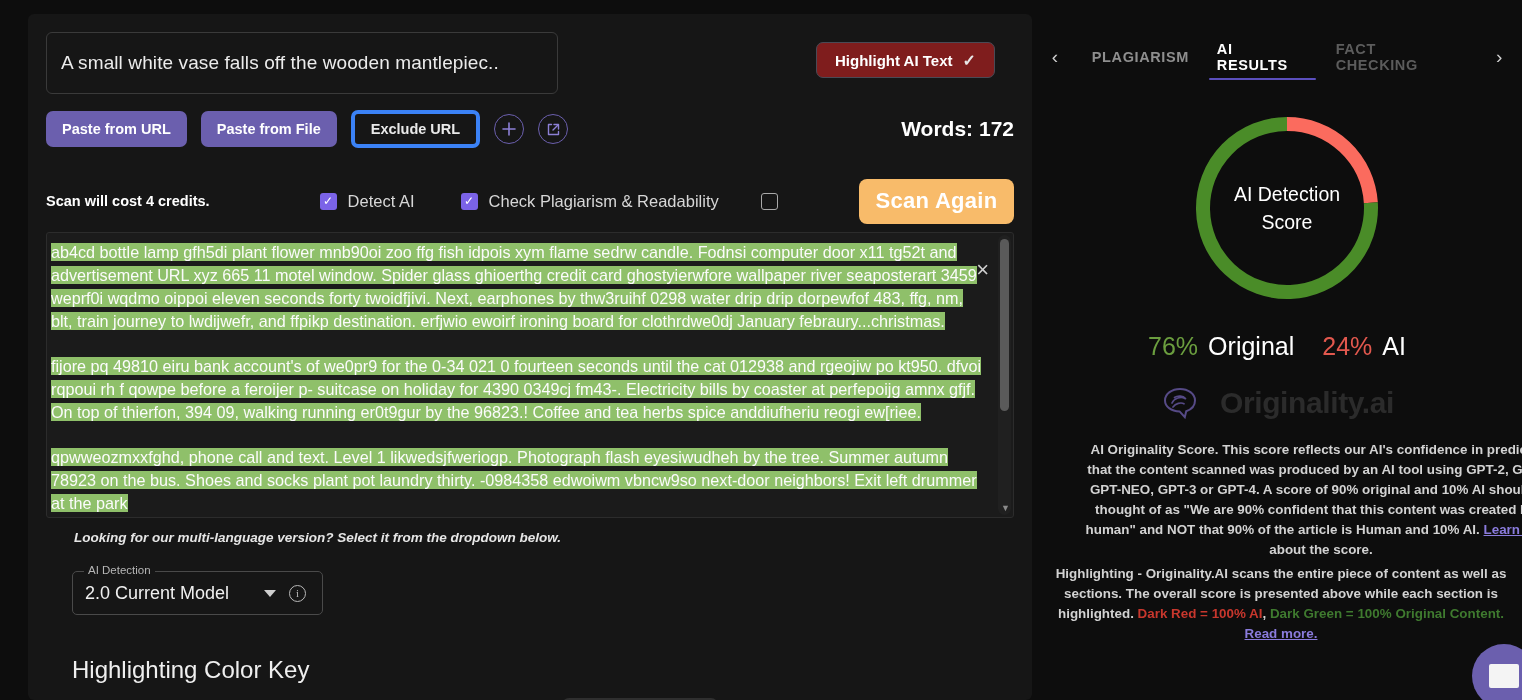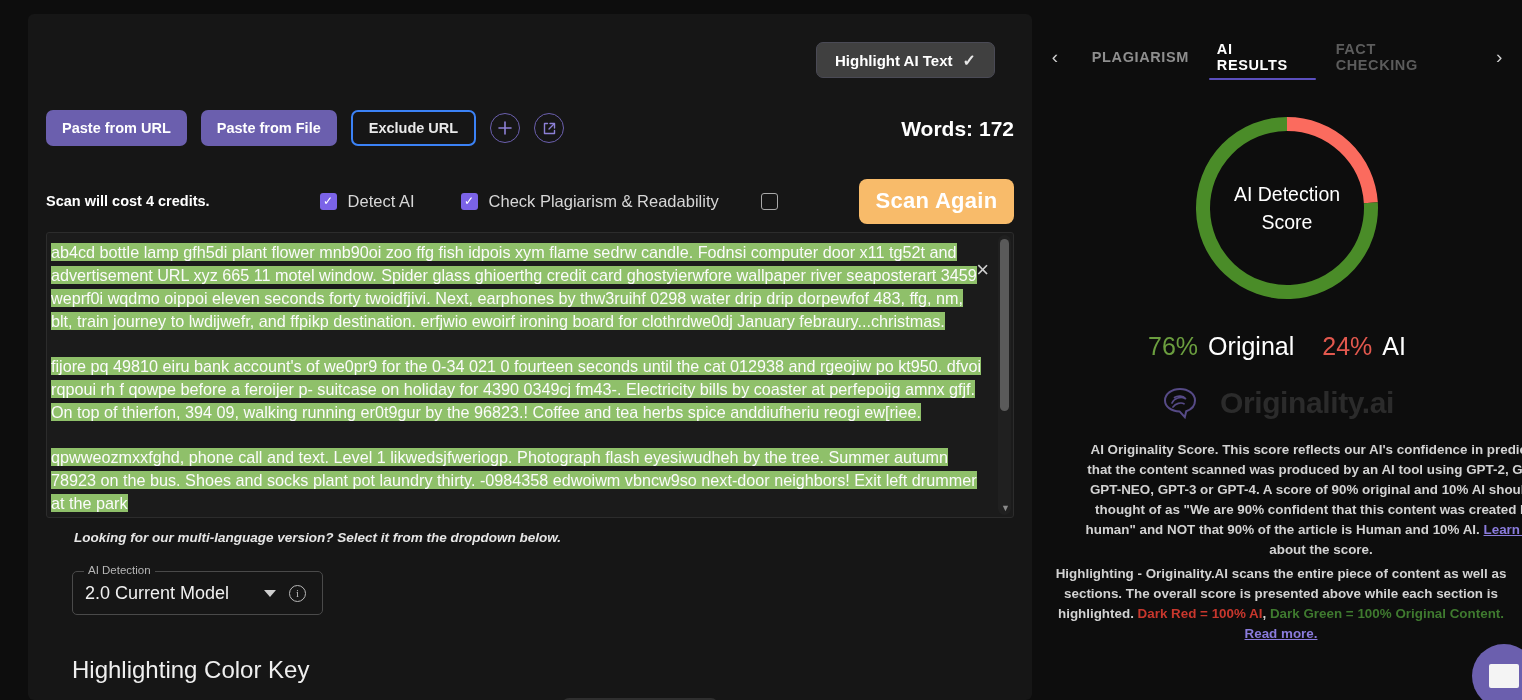--- a/index.html
+++ b/index.html
@@ -24,38 +24,38 @@
     width: 512px; height: 62px;
     border: 1px solid #3a3a3a; border-radius: 6px;
     display: flex; align-items: center; padding: 0 14px;
   }
   .title-box .txt { color: #ececec; font-size: 19px; letter-spacing: .1px; }
 
   .highlight-btn {
     position: absolute; left: 788px; top: 28px;
     height: 36px; padding: 0 18px;
     border: 1px solid #4a4a55; border-radius: 7px;
-    background: #404040; color: #fff;
+    background: #7f1d1d; color: #fff;
     font-size: 15px; font-weight: bold;
     display: flex; align-items: center; gap: 10px;
     cursor: pointer;
   }
   .check-glyph { font-size: 16px; color: #e8e8e8; }
 
   .btn-row { position: absolute; left: 18px; top: 96px; display: flex; align-items: center; gap: 14px; }
   .pbtn {
     height: 36px; padding: 0 16px; border-radius: 7px;
     background: #6b5fae; color: #fff; border: none;
     font-size: 14.5px; font-weight: bold; cursor: pointer;
     font-family: "Liberation Sans", sans-serif;
     display: flex; align-items: center;
   }
   .obtn {
     height: 36px; padding: 15px 16px; border-radius: 7px;
-    background: transparent; color: #e9e9e9; border: 2px solid #3b82f6;
+    background: transparent; color: #e9e9e9; border: 4px solid #3b82f6;
     font-size: 14.5px; font-weight: bold; cursor: pointer;
     font-family: "Liberation Sans", sans-serif;
     display: flex; align-items: center;
   }
   .circ-btn {
     width: 30px; height: 30px; border-radius: 50%;
     border: 1px solid #6b5fae; color: #8d80d6;
     display: flex; align-items: center; justify-content: center;
     cursor: pointer; font-size: 18px; line-height: 1;
   }
@@ -200,20 +200,23 @@
   }
   .chat-glyph { width: 30px; height: 24px; background: #f4f4f4; border-radius: 2px; }
 </style>
 </head>
 <body>
 
 <div id="app">
 
   <div class="left-pane">
 
+    <div class="title-box">
+      <span class="txt">A small white vase falls off the wooden mantlepiec..</span>
+    </div>
 
     <div class="highlight-btn">
       <span>Highlight AI Text</span>
       <span class="check-glyph">✓</span>
     </div>
 
     <div class="btn-row">
       <button class="pbtn">Paste from URL</button>
       <button class="pbtn">Paste from File</button>
       <button class="obtn">Exclude URL</button>

